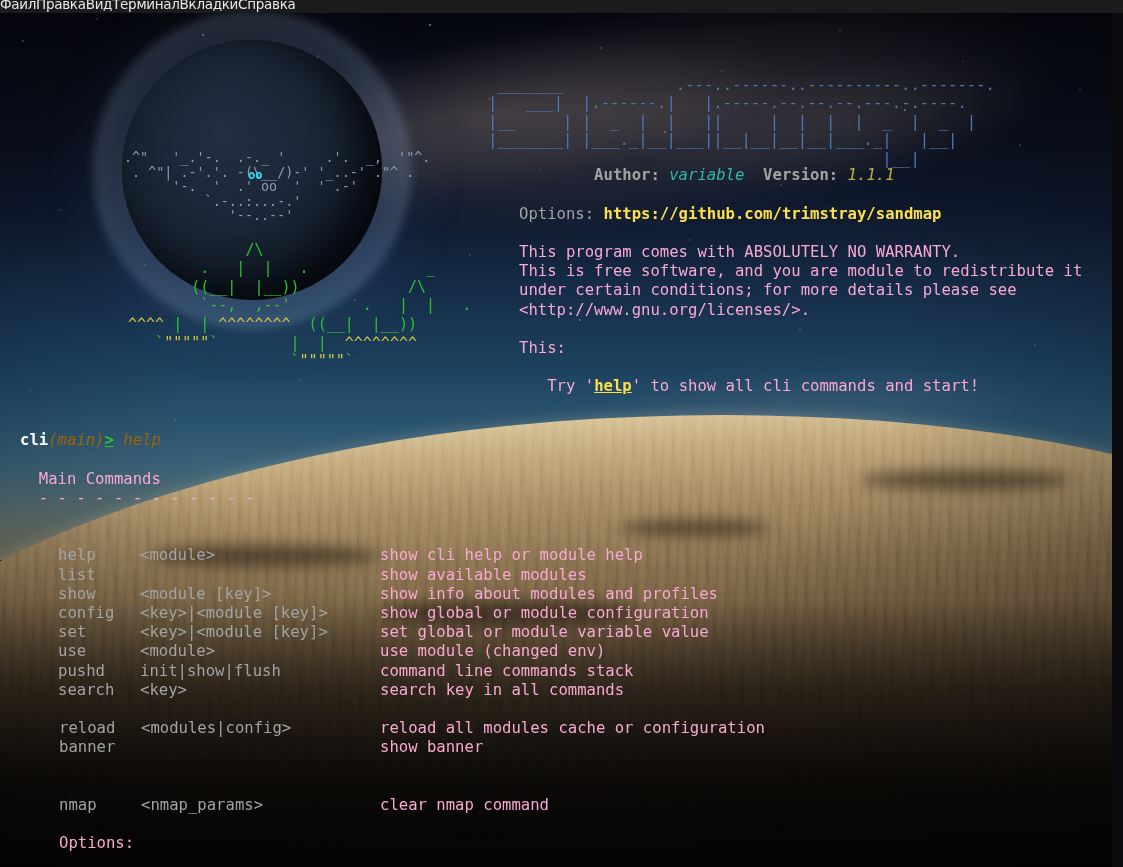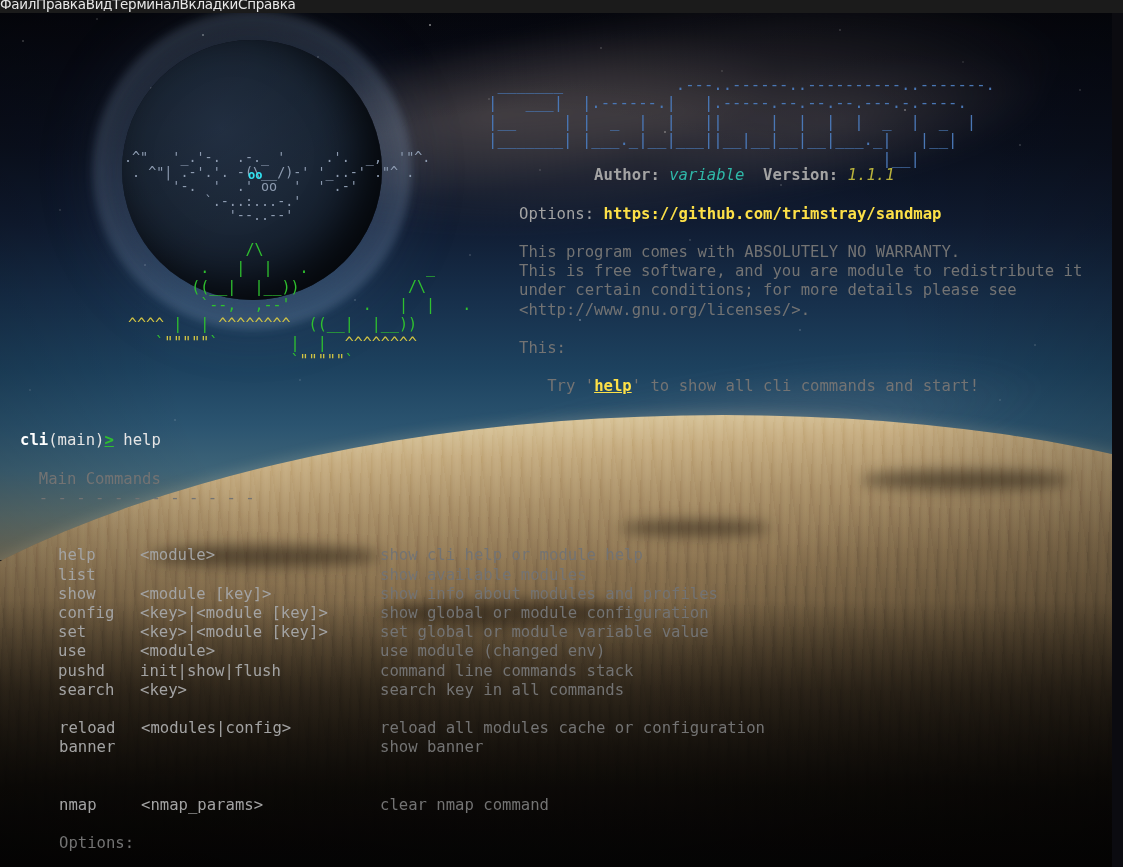--- a/index.html
+++ b/index.html
@@ -221,25 +221,25 @@
     left: 0; top: 0;
     width: 1123px; height: 691px;
     z-index: 20;
     font-family: "DejaVu Sans Mono", monospace;
     font-size: 15.6px;
     line-height: 19.2px;
     white-space: pre;
     letter-spacing: 0px;
     margin-left: 20px;
   }          
-  .c-ltblue  { color: #737373; }
+  .c-ltblue  { color: #f9a8d4; }
   .c-dimblue { color: #a3a3a3; }
   .c-white   { color: #fde047; }
   .c-wbold   { color: #ffffff; font-weight: bold; }
-  .c-gray    { color: #e5e5e5; }
+  .c-gray    { color: #a16207; font-style: italic; }
   .c-teal    { color: #2fb8a8; font-style: italic; }
   .c-olive   { color: #b9b23c; font-style: italic; }
   .c-green   { color: #2fc02f; }
   .c-greenb  { color: #2fc02f; font-weight: bold; text-decoration: underline; }
   .c-cyan    { color: #30e0ee; font-weight: bold; }
   .c-yellow  { color: #d2c443; }
   .c-logo    { color: #4a77b5; }
   .c-ascii   { color: #8d9bb0; }
   .bold      { font-weight: bold; }
   .uline     { text-decoration: underline; }

